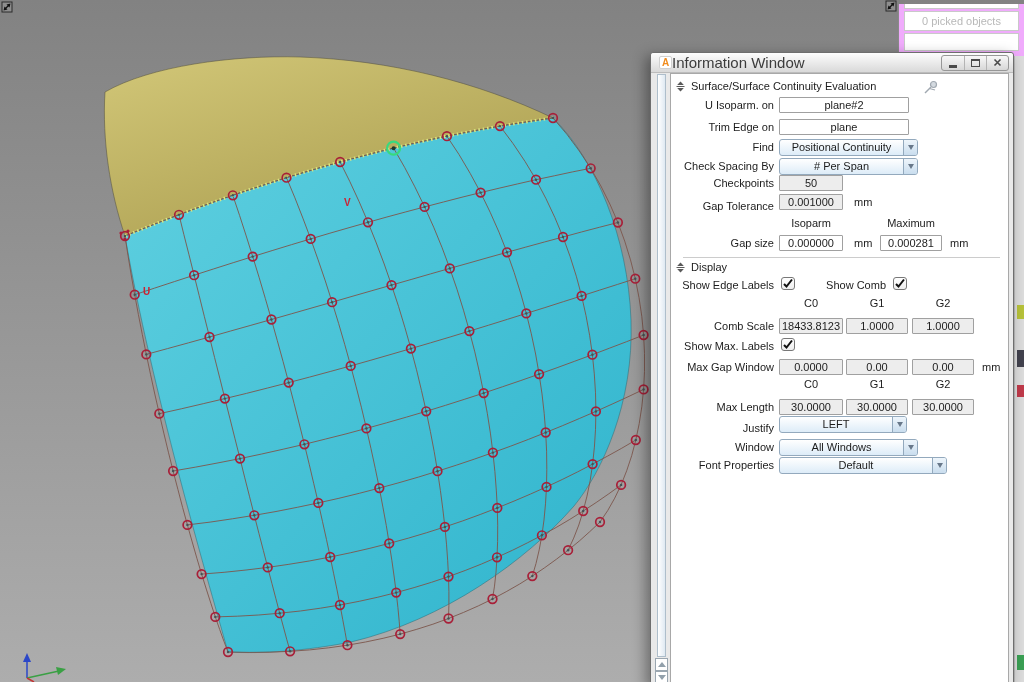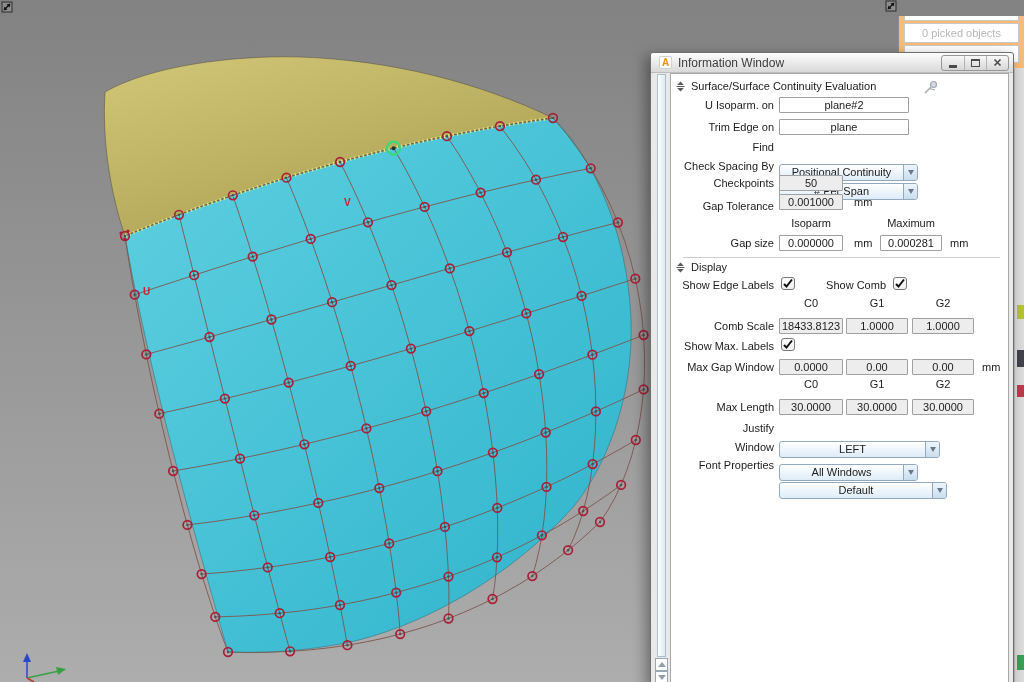--- a/index.html
+++ b/index.html
@@ -4,42 +4,42 @@
 <style>
   * { box-sizing: border-box; margin:0; padding:0; }
   html,body { width:1024px; height:682px; overflow:hidden; background:#9a9a9a;
               font-family:"Liberation Sans", sans-serif; }
   #stage { position:relative; width:1024px; height:682px; overflow:hidden; }
 
   
   #scene { position:absolute; left:0; top:0; }
 
   
-  .picked-panel { position:absolute; left:898px; top:16px; width:126px; height:52px;
-                  background:#fdba74; border-left:1px solid #8a8a8a; z-index:2; }
+  .picked-panel { position:absolute; left:898px; top:4px; width:126px; height:52px;
+                  background:#f0abfc; border-left:1px solid #8a8a8a; z-index:2; }
   .pp-cutbox { margin:0 5px; height:5px; border:1px solid #c9c9c9; border-top:none; background:#fff; }
   .pp-box1 { margin:2px 5px; height:20px; border:1px solid #c9c9c9; background:#fff;
              font-size:11px; color:#b8b8b8; text-align:center; line-height:18px; }
   .pp-box2 { margin:0 5px; height:18px; border:1px solid #c9c9c9; background:#fff; }
 
   
   .right-sliver { position:absolute; left:1014px; top:52px; width:10px; height:630px;
                   background:#dcdcdc; border-left:1px solid #bdbdbd; z-index:1; }
   .sliver-chip { position:absolute; left:2px; width:7px; }
 
   
   .dialog { position:absolute; left:650px; top:52px; width:364px; height:634px;
             background:#e9e9e9; border:1px solid #6e6e6e; border-radius:3px 3px 0 0;
             box-shadow:-4px 4px 14px rgba(0,0,0,0.38); z-index:3; }
   .titlebar { height:20px; display:flex; align-items:center; padding:0 4px 0 8px;
               background:linear-gradient(#fdfdfd,#d9d9d9); border-bottom:1px solid #bcbcbc;
               border-radius:3px 3px 0 0; }
   .app-icon { width:13px; height:13px; background:#fff; border:1px solid #d0d0d0; border-radius:2px;
               color:#f08c1e; font-size:10px; font-weight:bold; text-align:center; line-height:11px; }
-  .tb-title { margin-left:6px; font-size:12px; color:#3c3c3c; }
+  .tb-title { font-size:15px; color:#3c3c3c; }
   .win-buttons { margin-left:auto; display:flex; border:1px solid #979797; border-radius:3px;
                  overflow:hidden; background:linear-gradient(#f8f8f8,#d7d7d7); }
   .win-btn { width:22px; height:14px; display:flex; align-items:center; justify-content:center; }
   .win-btn + .win-btn { border-left:1px solid #b4b4b4; }
   .glyph-min { width:8px; height:3px; background:#4a4a4a; margin-top:7px; }
   .glyph-max { width:9px; height:8px; border:1px solid #4a4a4a; border-top-width:2px; }
 
   .dlg-body { position:absolute; left:4px; right:4px; top:20px; bottom:0; display:flex; }
   .vscroll { width:13px; position:relative; margin-right:2px; }
   .vs-track { position:absolute; left:2px; top:1px; width:9px; height:583px;
@@ -56,21 +56,21 @@
             font-size:11px; color:#1c1c1c; overflow:hidden; }
 
   .lbl { position:absolute; left:0; width:103px; text-align:right; white-space:nowrap; }
   .hdr { position:absolute; text-align:center; }
   .bold { font-weight:normal; }
   .unit { position:absolute; }
   .fld { position:absolute; height:16px; border:1px solid #a0a0a0; background:#fff;
          text-align:center; line-height:14px; border-radius:1px; }
   .fld.ro { background:#ededed; }
   .dd { position:absolute; height:17px; display:flex; border:1px solid #93a9bd; border-radius:3px;
-        overflow:hidden; background:linear-gradient(#ffffff,#ddecf8);margin-top:25px; }
+        overflow:hidden; background:linear-gradient(#ffffff,#ddecf8); }
   .dd-text { flex:1; text-align:center; line-height:15px; }
   .dd-arrow { width:14px; border-left:1px solid #93a9bd;
               background:linear-gradient(#eef5fb,#c9ddee);
               display:flex; align-items:center; justify-content:center; }
   .dd-arrow::after { content:""; width:0; height:0; border-left:3.5px solid transparent;
                      border-right:3.5px solid transparent; border-top:5px solid #68788a; }
   .cb { position:absolute; width:14px; height:13px; border:1px solid #787878; border-radius:3px;
         background:linear-gradient(#ffffff,#eeeeee); display:flex; align-items:center; justify-content:center; }
   .sep { position:absolute; left:12px; right:8px; border-top:1px solid #cccccc; }
   .sec-icon { position:absolute; }
@@ -450,21 +450,21 @@
         <div class="hdr" style="left:108px;top:304px;width:64px">C0</div>
         <div class="hdr" style="left:175px;top:304px;width:62px">G1</div>
         <div class="hdr bold" style="left:241px;top:304px;width:62px">G2</div>
 
         <div class="lbl" style="top:327px">Max Length</div>
         <div class="fld ro" style="left:108px;top:325px;width:64px">30.0000</div>
         <div class="fld ro" style="left:175px;top:325px;width:62px">30.0000</div>
         <div class="fld ro" style="left:241px;top:325px;width:62px">30.0000</div>
 
         <div class="lbl" style="top:348px">Justify</div>
-        <div class="dd" style="left:108px;top:342px;width:161px">
+        <div class="dd" style="left:108px;top:342px;width:128px">
           <div class="dd-text">LEFT</div>
           <div class="dd-arrow"></div>
         </div>
 
         <div class="lbl" style="top:367px">Window</div>
         <div class="dd" style="left:108px;top:365px;width:139px">
           <div class="dd-text">All Windows</div>
           <div class="dd-arrow"></div>
         </div>
 

